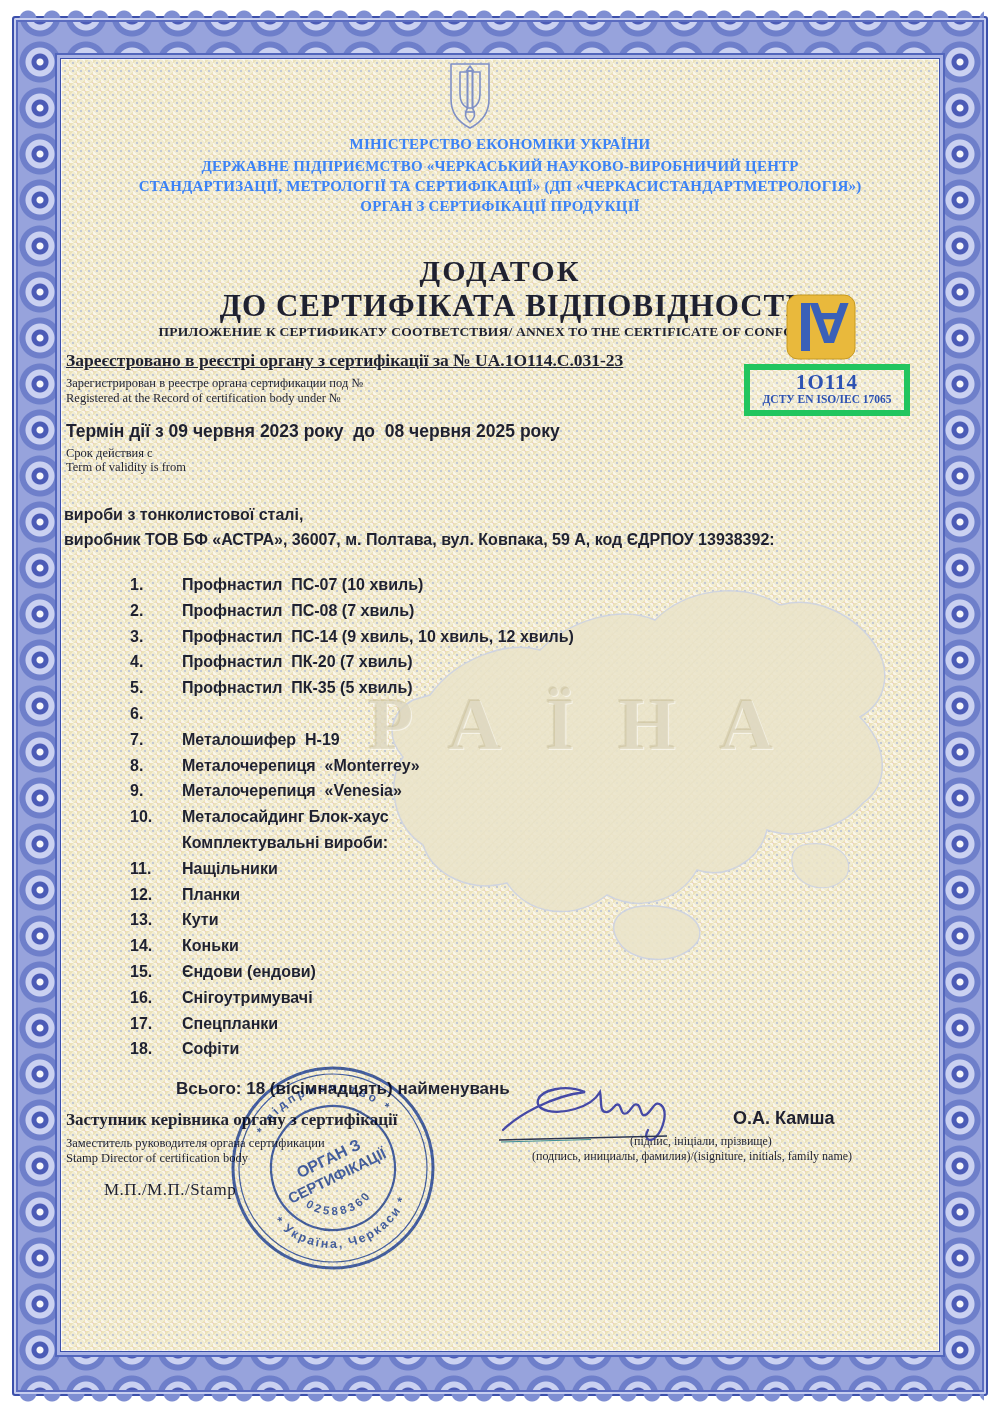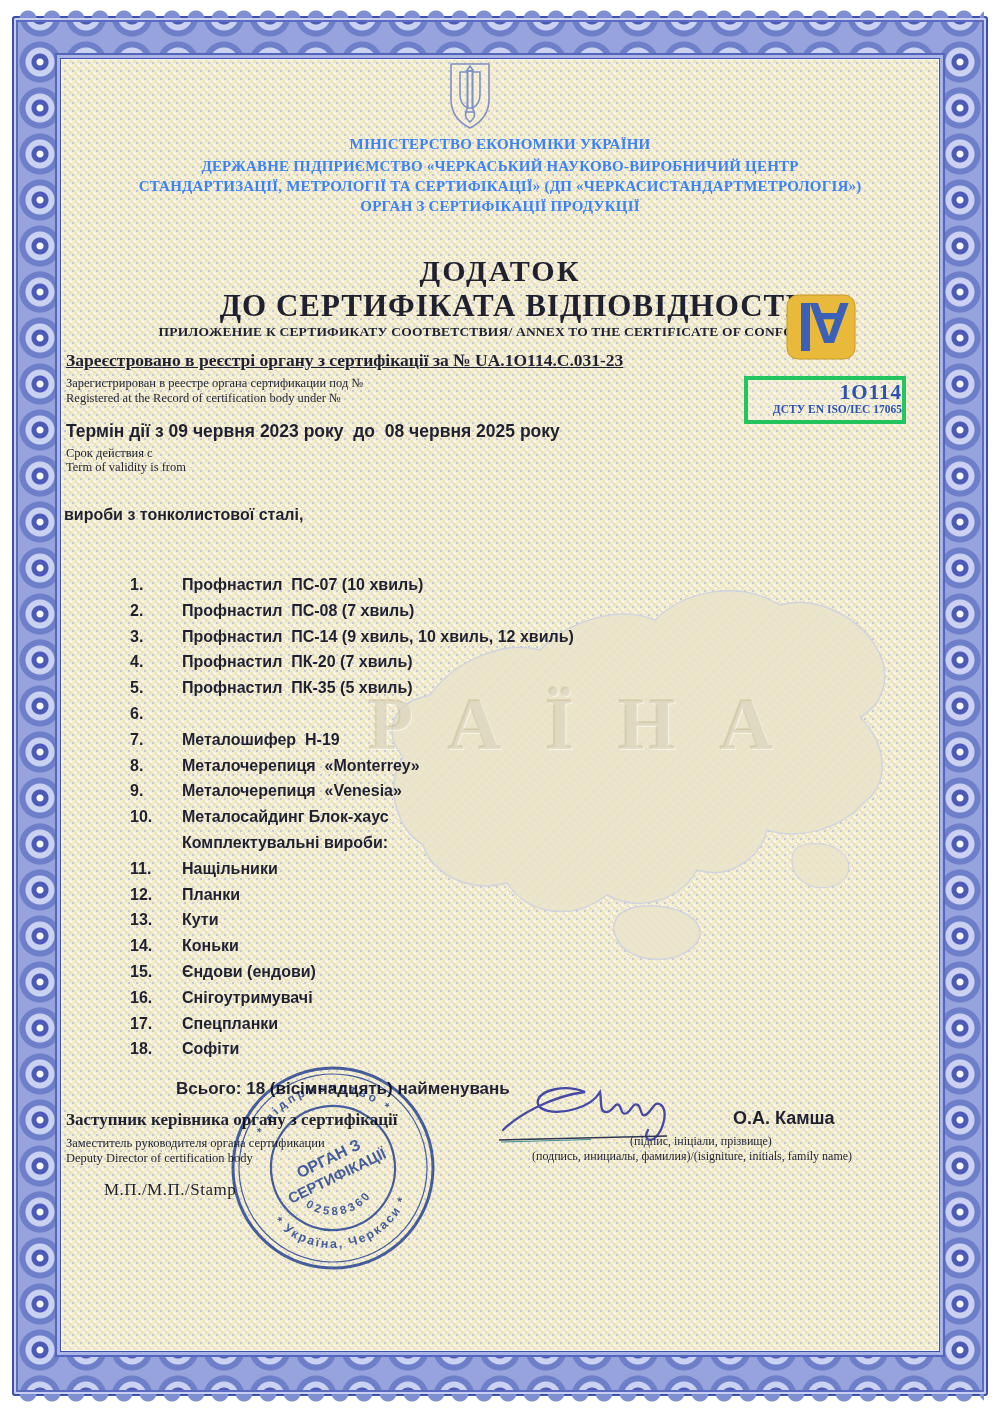--- a/index.html
+++ b/index.html
@@ -40,22 +40,22 @@
     text-shadow:1px 1px 0 rgba(255,255,255,.55), -1px -1px 0 rgba(170,160,120,.25);}
   
   .abs{position:absolute;z-index:4;}
   .center{left:60px;right:60px;text-align:center;}
   .emblem{left:447px;top:61px;}
   .hdr{font-weight:bold;color:#3b82f6;line-height:20px;font-size:15px;letter-spacing:.2px;}
   .title1{top:254px;font:bold 30px "Liberation Serif",serif;letter-spacing:2px;}
   .title2{top:288px;font:bold 31px "Liberation Serif",serif;letter-spacing:1px;margin-left:18px;}
   .subtitle{top:324px;font:bold 13.5px "Liberation Serif",serif;letter-spacing:.2px;}
   .mark-logo{left:786px;top:294px;}
-  .code-box{left:744px;top:376px;width:154px;height:40px;border:4px solid #22c55e;
-    text-align:right;color:#2d52b2;background:rgba(255,255,255,.12);}
+  .code-box{left:744px;top:364px;width:154px;height:40px;border:6px solid #22c55e;
+    text-align:center;color:#2d52b2;background:rgba(255,255,255,.12);}
   .code-box .code{font:bold 21px "Liberation Serif",serif;line-height:22px;margin-top:1px;letter-spacing:1px;}
   .code-box .std{font:bold 11.5px "Liberation Serif",serif;line-height:13px;}
   .reg-uk{left:66px;top:350px;font:bold 17.5px "Liberation Serif",serif;text-decoration:underline;}
   .reg-ru{left:66px;top:376px;font:12.5px "Liberation Serif",serif;}
   .reg-en{left:66px;top:391px;font:12.5px "Liberation Serif",serif;}
   .val-uk{left:66px;top:421px;font:bold 17.5px "Liberation Sans",sans-serif;white-space:pre;}
   .val-ru{left:66px;top:446px;font:12.5px "Liberation Serif",serif;}
   .val-en{left:66px;top:460px;font:12.5px "Liberation Serif",serif;}
   .intro1{left:64px;top:506px;font:bold 16px "Liberation Sans",sans-serif;}
   .intro2{left:64px;top:531px;font:bold 16px "Liberation Sans",sans-serif;}
@@ -141,20 +141,21 @@
 
   <div class="abs reg-uk">Зареєстровано в реєстрі органу з сертифікації за № UA.1О114.С.031-23</div>
   <div class="abs reg-ru">Зарегистрирован в реестре органа сертификации под №</div>
   <div class="abs reg-en">Registered at the Record of certification body under №</div>
 
   <div class="abs val-uk">Термін дії з 09 червня 2023 року  до  08 червня 2025 року</div>
   <div class="abs val-ru">Срок действия с</div>
   <div class="abs val-en">Term of validity is from</div>
 
   <div class="abs intro1">вироби з тонколистової сталі,</div>
+  <div class="abs intro2">виробник ТОВ БФ «АСТРА», 36007, м. Полтава, вул. Ковпака, 59 А, код ЄДРПОУ 13938392:</div>
 
   <div class="abs plist">
     <div class="prow">
         <span class="pnum">1.</span>
         <span class="pname">Профнастил  ПС-07 (10 хвиль)</span>
       </div>
     <div class="prow">
         <span class="pnum">2.</span>
         <span class="pname">Профнастил  ПС-08 (7 хвиль)</span>
       </div>
@@ -224,21 +225,21 @@
     <div class="prow">
         <span class="pnum">18.</span>
         <span class="pname">Софіти</span>
       </div>
   </div>
 
   <div class="abs total">Всього: 18 (вісімнадцять) найменувань</div>
 
   <div class="abs sig-title">Заступник керівника органу з сертифікації</div>
   <div class="abs sig-ru">Заместитель руководителя органа сертификации</div>
-  <div class="abs sig-en">Deputy Director of certification body</div>
+  <div class="abs sig-en">Stamp Director of certification body</div>
   <div class="abs mp">М.П./М.П./Stamp</div>
   <div class="abs sig-name">О.А. Камша</div>
   <div class="abs cap1">(підпис, ініціали, прізвище)</div>
   <div class="abs cap2">(подпись, инициалы, фамилия)/(isigniture, initials, family name)</div>
 
   <svg class="abs signature" width="185" height="78" viewBox="0 0 185 78">
     <path d="M8,52 C22,38 56,18 90,14 C70,6 46,12 43,22 C40,33 60,37 80,31 C94,27 101,21 105,14
              C107,24 104,35 112,34 C118,33 120,24 124,27 C127,30 126,38 132,35 C137,32 138,24 143,27
              C147,30 145,41 152,36 C158,31 160,22 166,27 C173,33 169,50 161,59 C155,65 148,61 153,52" fill="none" stroke="#4549a6" stroke-width="2.3" stroke-linecap="round"></path>
     <path d="M4,62 L172,58" fill="none" stroke="#2b3450" stroke-width="1.4"></path>

